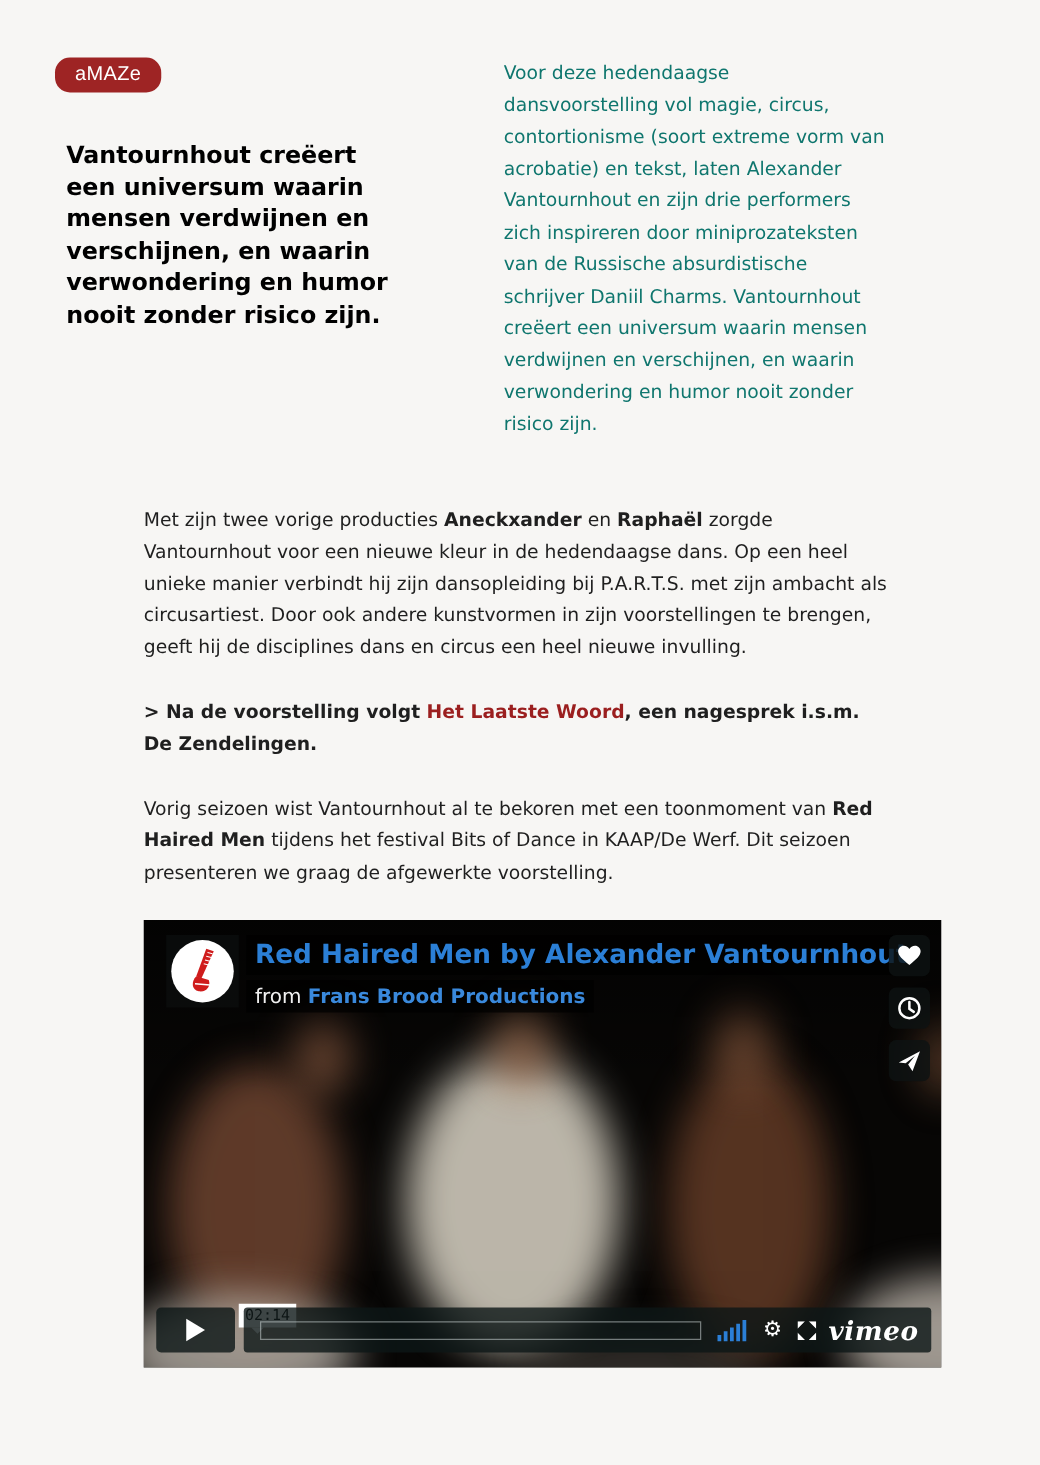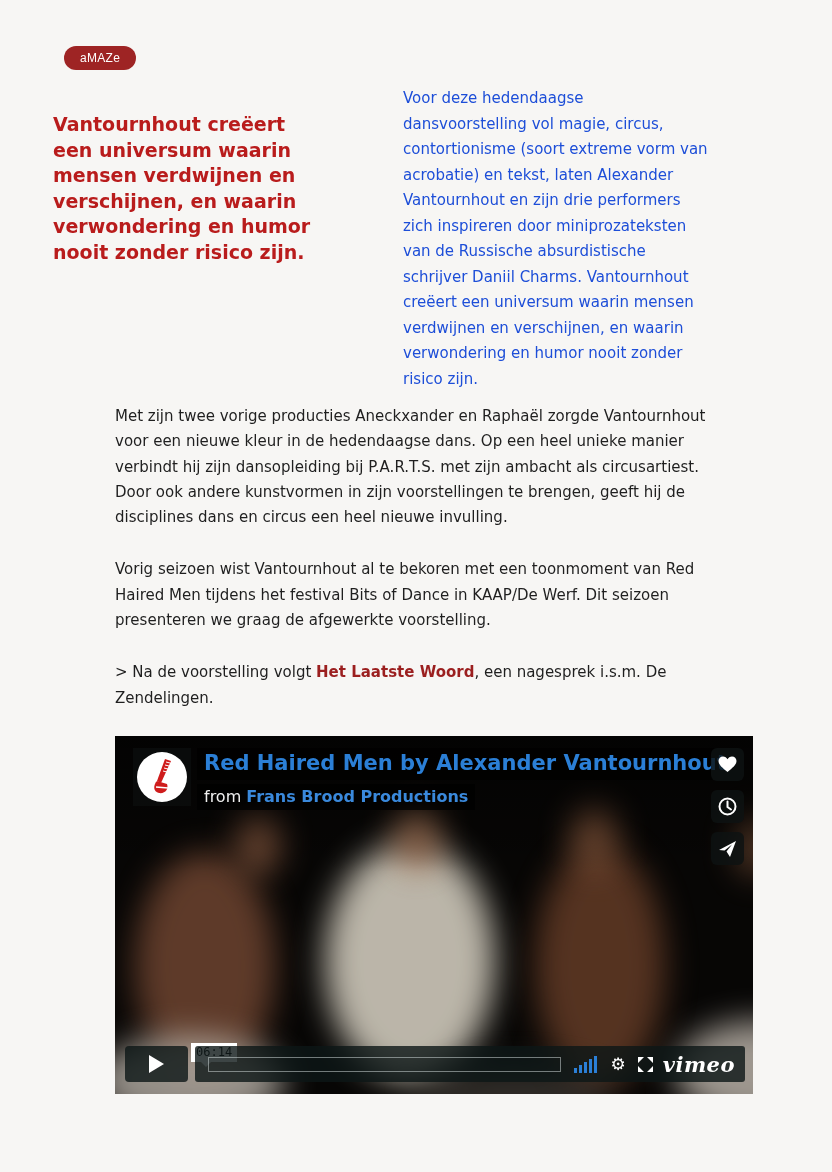--- a/index.html
+++ b/index.html
@@ -7,53 +7,52 @@
   body { font-family: "DejaVu Sans", "Liberation Sans", sans-serif; }
   .page {
     position: relative;
     width: 832px; height: 1172px;
     background: #f7f6f4;
     overflow: hidden;
   }
 
   
   .badge {
-    position: absolute; left: 64px; top: 46px;
+    position: absolute; left: 44px; top: 46px;
     background: #9e2424; color: #fff;
-    font-size: 12px; letter-spacing: .3px;
+    font-size: 16px; letter-spacing: .3px;
     padding: 5px 16px; border-radius: 12px;
     border: none; cursor: pointer;
   }
 
   
   .headline {
     position: absolute; left: 53px; top: 112px;
     width: 278px;
-    font-size: 19px; font-weight: bold; color: #b91c1c;
+    font-size: 19px; font-weight: bold; color: #000000;
     line-height: 25.5px;
   }
 
   
   .intro {
     position: absolute; left: 403px; top: 46px;
     width: 305px;
-    font-size: 15px; color: #1d4ed8;
+    font-size: 15px; color: #0f766e;
     line-height: 25.5px;
-    margin-top: 40px;
   }
 
   
   .body-copy {
     position: absolute; left: 115px; top: 404px;
     width: 596px;
     font-size: 15px; color: #1f1f1f;
     line-height: 25.3px;
   }
   .body-copy p { margin-bottom: 27px; }
-  .bold { font-weight: normal; text-align: right; }
+  .bold { font-weight: bold; text-align: right; }
   .link { color: #a03434; cursor: pointer; }
   .bold-link { font-weight: bold; color: #9b1f1f; cursor: pointer; }
 
   
   .video {
     position: absolute; left: 115px; top: 736px;
     width: 638px; height: 358px;
     background: #070605; overflow: hidden;
   }
   .blob { position: absolute; filter: blur(16px); border-radius: 50%; }
@@ -169,22 +168,22 @@
 <div class="page">
 
   <button class="badge">aMAZe</button>
 
   <h1 class="headline">Vantournhout creëert een universum waarin mensen verdwijnen en verschijnen, en waarin verwondering en humor nooit zonder risico zijn.</h1>
 
   <div class="intro">Voor deze hedendaagse dansvoorstelling vol magie, circus, contortionisme (soort extreme vorm van acrobatie) en tekst, laten Alexander Vantournhout en zijn drie performers zich inspireren door miniprozateksten van de Russische absurdistische schrijver Daniil Charms. Vantournhout creëert een universum waarin mensen verdwijnen en verschijnen, en waarin verwondering en humor nooit zonder risico zijn.</div>
 
   <div class="body-copy">
     <p><span>Met zijn twee vorige producties </span><span class="bold">Aneckxander</span><span> en </span><span class="bold">Raphaël</span><span> zorgde Vantournhout voor een nieuwe kleur in de hedendaagse dans. Op een heel unieke manier verbindt hij zijn dansopleiding bij P.A.R.T.S. met zijn ambacht als circusartiest. Door ook andere kunstvormen in zijn voorstellingen te brengen, geeft hij de disciplines dans en circus een heel nieuwe invulling.</span></p>
+    <p><span class="bold">&gt; Na de voorstelling volgt </span><span class="bold-link">Het Laatste Woord</span><span class="bold">, een nagesprek i.s.m. De Zendelingen.</span></p>
     <p><span>Vorig seizoen wist Vantournhout al te bekoren met een toonmoment van </span><span class="bold">Red Haired Men</span><span> tijdens het festival Bits of Dance in KAAP/De Werf. Dit seizoen presenteren we graag de afgewerkte voorstelling.</span></p>
-    <p><span class="bold">&gt; Na de voorstelling volgt </span><span class="bold-link">Het Laatste Woord</span><span class="bold">, een nagesprek i.s.m. De Zendelingen.</span></p>
   </div>
 
   <div class="video">
 
     <div class="blob b-skin1"></div>
     <div class="blob b-face1"></div>
     <div class="blob b-shirt"></div>
     <div class="blob b-face2"></div>
     <div class="blob b-skin2"></div>
     <div class="blob b-face3"></div>
@@ -227,21 +226,21 @@
         <svg width="19" height="18" viewBox="0 0 19 18">
           <path d="M1 10 L18 1 L12 17 L8.5 11.5 L14 4.5 L6.5 10.5 Z" fill="#fff"></path>
         </svg>
       </button>
     </div>
 
     <button class="play-btn">
       <span class="play-tri"></span>
     </button>
 
-    <div class="time-tip">06:14</div>
+    <div class="time-tip">02:14</div>
 
     <div class="control-strip">
       <div class="progress"></div>
       <span class="vol">
           <i></i>
           <i></i>
           <i></i>
           <i></i>
           <i></i>
         </span>

